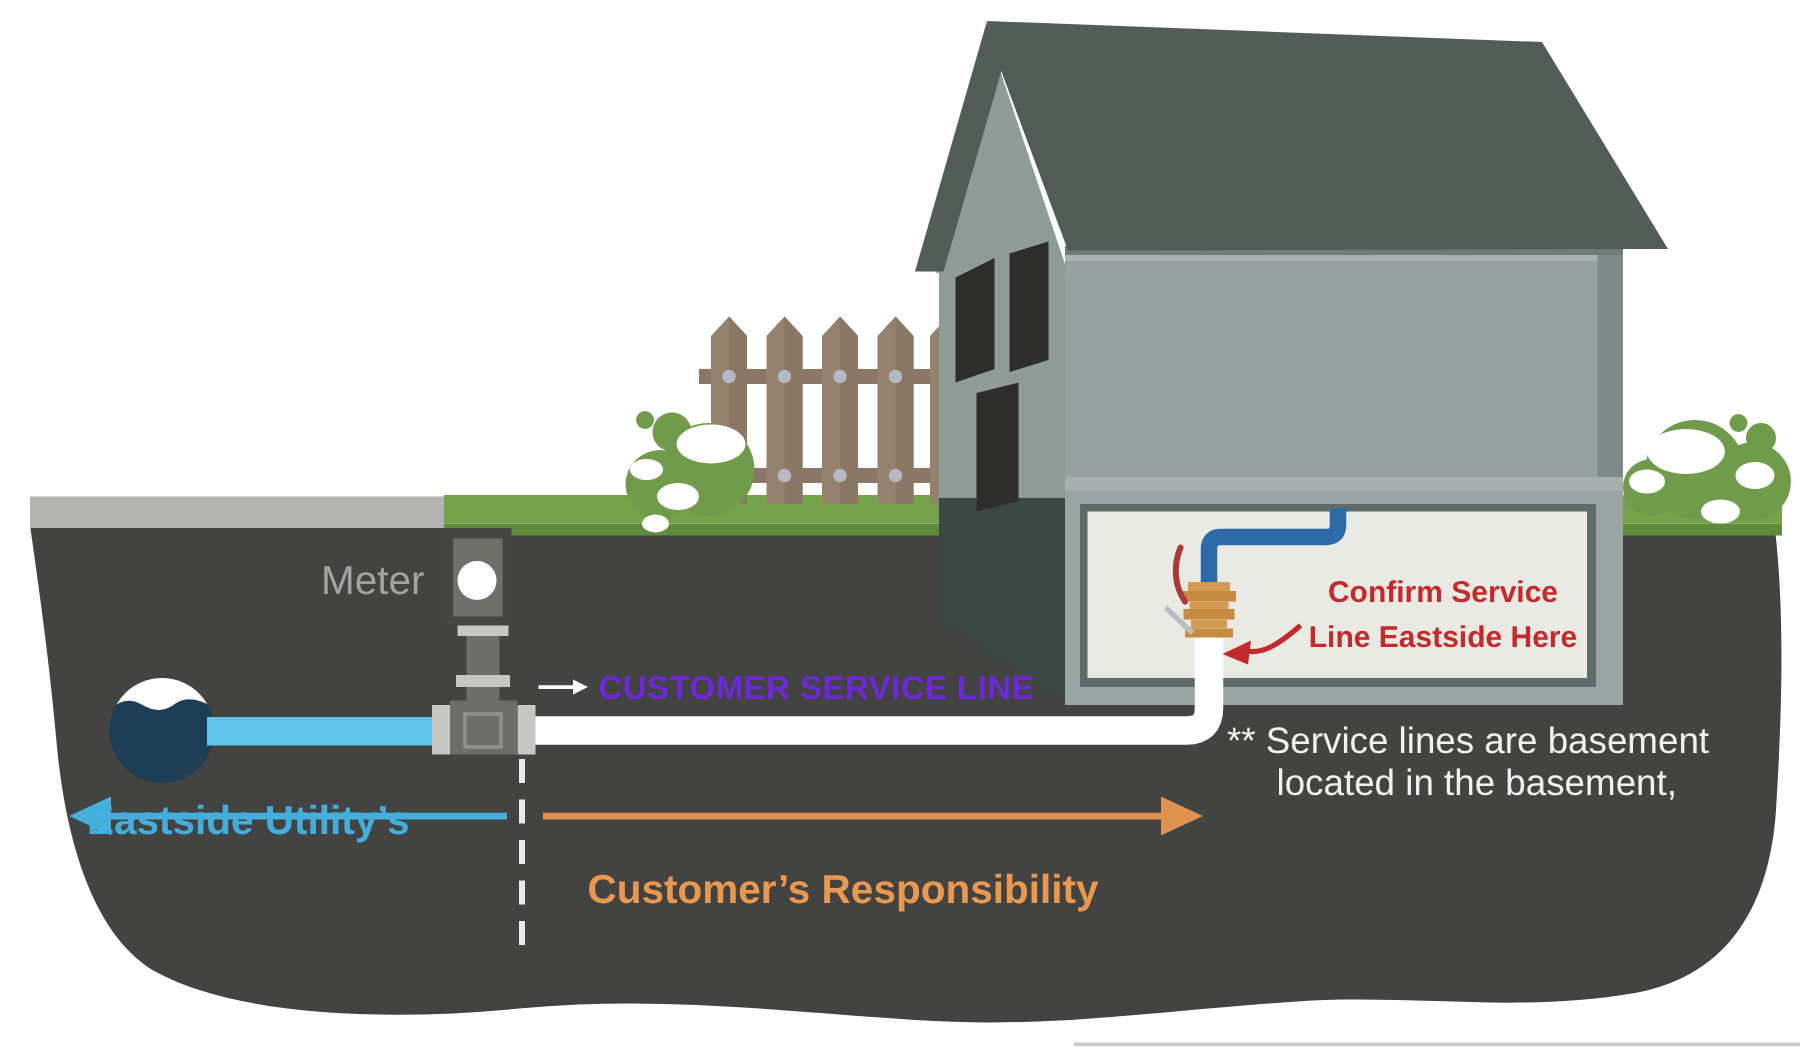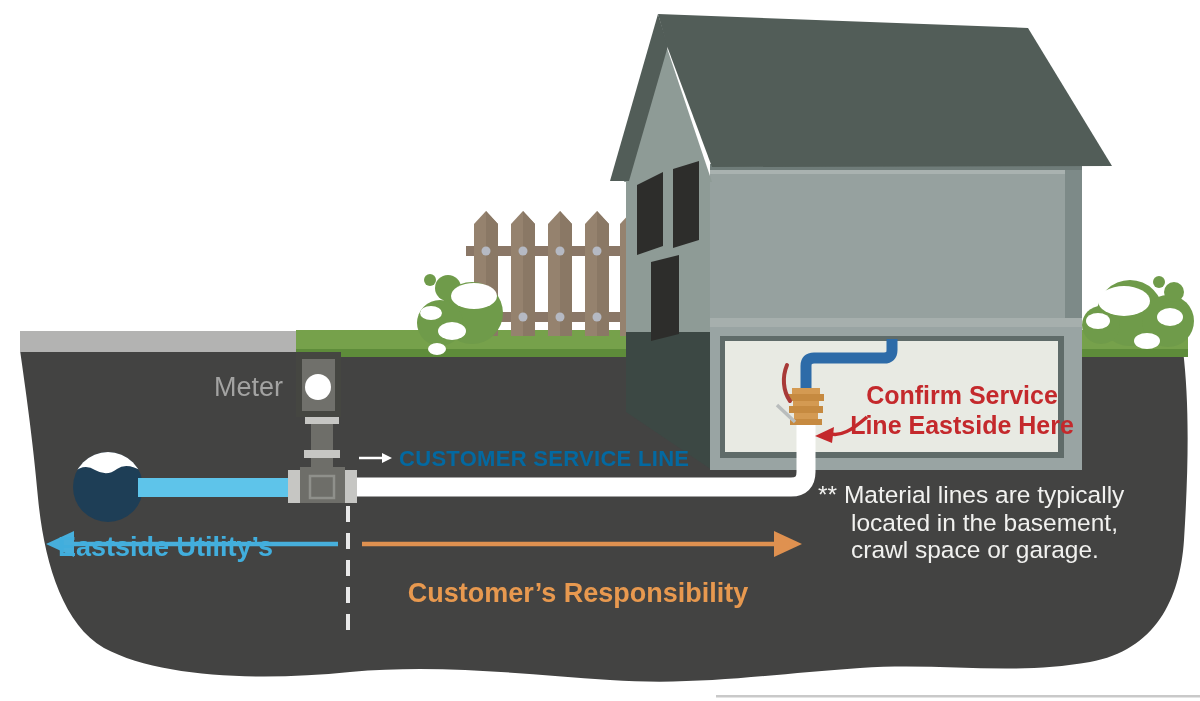--- a/index.html
+++ b/index.html
@@ -3,26 +3,26 @@
 <meta charset="utf-8">
 <style>
   html,body{margin:0;padding:0;background:#fff;}
   #stage{
     position:relative;width:1200px;height:701px;overflow:hidden;background:#fff;
     font-family:"Liberation Sans", sans-serif;
   }
   #art{position:absolute;left:0;top:0;width:1200px;height:701px;}
   .lbl{position:absolute;white-space:nowrap;}
   .meter-lbl{left:214px;top:372px;font-size:27px;font-weight:500;color:var(--meter-text);}
-  .csl-lbl{left:399px;top:446px;font-size:22px;font-weight:700;letter-spacing:.3px;color:#0369a1;}
-  .confirm-lbl{left:845px;top:380px;width:234px;text-align:center;font-size:25px;line-height:30px;font-weight:700;color:var(--red);white-space:nowrap;}
+  .csl-lbl{left:399px;top:446px;font-size:22px;font-weight:700;letter-spacing:.3px;color:#6d28d9;}
+  .confirm-lbl{left:845px;top:380px;width:234px;text-align:center;font-size:20px;line-height:30px;font-weight:700;color:var(--red);white-space:nowrap;}
   .note-lbl{left:818px;top:481px;font-size:24.5px;line-height:27.5px;font-weight:400;color:var(--white-text);}
   .note-lbl .indent{margin-left:33px;}
   .utility-lbl{left:58px;top:529px;width:294px;text-align:left;font-size:27px;line-height:37px;font-weight:700;color:var(--blue-text);}
-  .customer-lbl{left:368px;top:578px;width:420px;text-align:center;font-size:27px;font-weight:700;color:var(--orange-text);}
+  .customer-lbl{left:352px;top:578px;width:420px;text-align:center;font-size:27px;font-weight:700;color:var(--orange-text);}
 </style>
 </head>
 <body>
 
 <div id="stage">
   <svg id="art" viewBox="0 0 1200 701">
 
     <path fill="var(--ground)" d="M 20 350 L 1183 350
       C 1189 400 1189 460 1184 540
       C 1180 600 1155 650 1090 662
@@ -175,21 +175,20 @@
     <rect x="716" y="695" width="484" height="2.5" fill="#c9c9c9"></rect>
   </svg>
 
   <div class="lbl meter-lbl">Meter</div>
   <div class="lbl csl-lbl">CUSTOMER SERVICE LINE</div>
   <div class="lbl confirm-lbl">
     <div>Confirm Service</div>
     <div>Line Eastside Here</div>
   </div>
   <div class="lbl note-lbl">
-    <div>** Material lines are typically</div>
+    <div>** Service lines are basement</div>
     <div class="indent">located in the basement,</div>
-    <div class="indent">crawl space or garage.</div>
   </div>
   <div class="lbl utility-lbl">
     <div>Eastside Utility’s</div>
   </div>
   <div class="lbl customer-lbl">Customer’s Responsibility</div>
 </div>
 
 </body></html>

